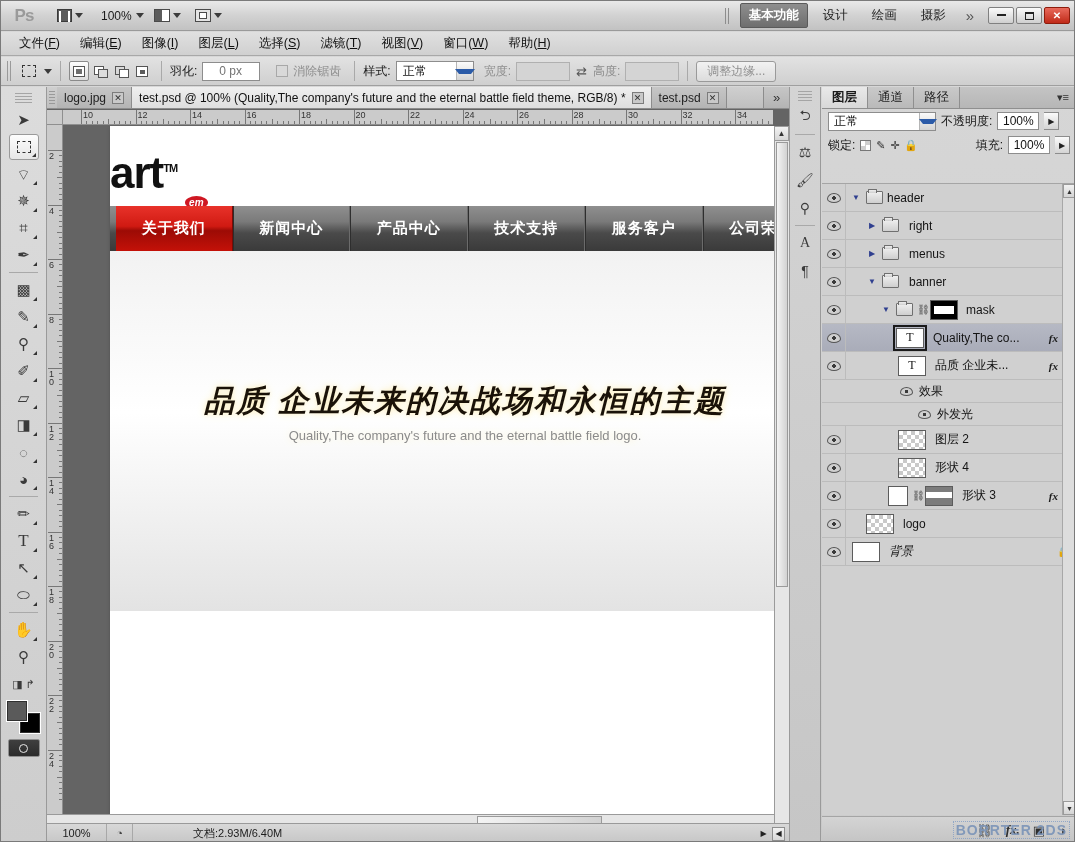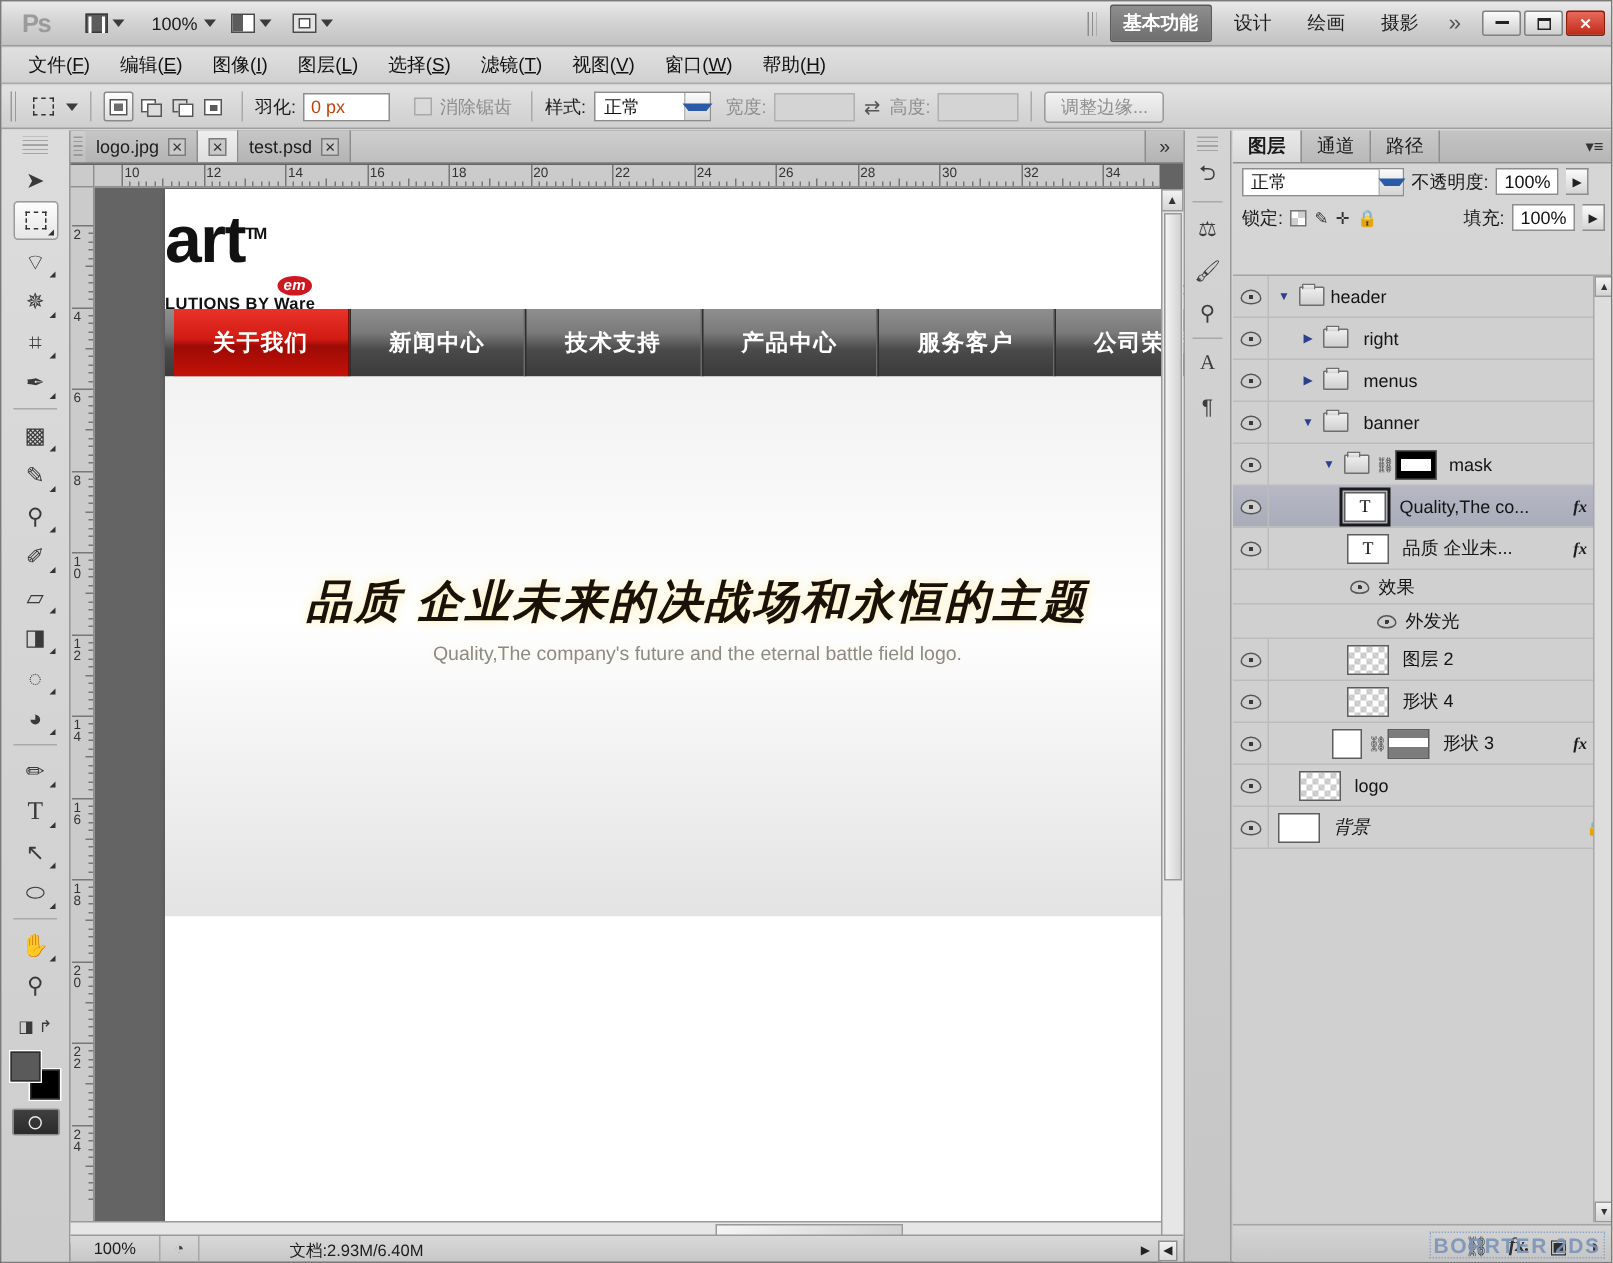--- a/index.html
+++ b/index.html
@@ -141,21 +141,21 @@
   .mb-g2:after { content:""; position:absolute; left:4px; top:3px; width:8px; height:7px; border:1px solid #555; background:#ddd;}
   .mb-g3 { width: 12px; height: 11px; position: relative;}
   .mb-g3:before { content:""; position:absolute; left:0; top:0; width:8px; height:7px; border:1px solid #555;}
   .mb-g3:after { content:""; position:absolute; left:4px; top:3px; width:8px; height:7px; border:1px solid #555; background:#fff;}
   .mb-g4 { width: 12px; height: 11px; border:1px solid #555; position: relative; background:#fff;}
   .mb-g4:after { content:""; position:absolute; left:3px; top:3px; width:5px; height:4px; background:#5c5c5c;}
   .opt-label { font-size: 12px; color: #1b1b1b; margin-right: 5px; white-space: nowrap; }
   .opt-label.dim { color: #8d8d8d; }
   .opt-input {
     height: 19px; border: 1px solid #8d8d8d; background: #fff; font-size: 12px;
-    color: #c2410c; padding: 1px 4px; line-height: 17px;
+    color: #737373; padding: 1px 16px; line-height: 17px;
   }
   .opt-input.disabled { background: #d4d4d4; border-color: #b0b0b0; }
   .opt-check {
     width: 12px; height: 12px; border: 1px solid #a8a8a8; background: #d9d9d9;
     margin-right: 5px;
   }
   .opt-select {
     height: 20px; border: 1px solid #8d8d8d; background: #fff;
     display: flex; align-items: center; font-size: 12px; color: #111;
   }
@@ -285,21 +285,21 @@
     background: #fff; box-shadow: 2px 2px 5px rgba(0,0,0,.45);
   }
   
   .site-header {
     position: absolute; left: 0; top: 0; width: 710px; height: 80px;
     background: #fff;
   }
   .logo-block { position: absolute; left: 0px; top: 8px; }
   .logo-art {
     font-size: 44px; font-weight: bold; color: #111; letter-spacing: -1px;
-    font-family: "Liberation Sans", sans-serif; line-height: 44px;
+    font-family: "Liberation Sans", sans-serif; line-height: 44px; margin-top: 12px;
   }
   .logo-tm { font-size: 11px; vertical-align: super; font-weight: bold; }
   .logo-sub {
     font-size: 11px; font-weight: bold; color: #111; letter-spacing: .3px;
     margin-top: 1px; display: flex; align-items: flex-end; gap: 3px;
   }
   .emware-badge {
     display: inline-flex; align-items: center; flex-direction: column;
   }
   .em-dot {
@@ -693,20 +693,21 @@
 
   <div class="docarea">
 
     <div class="doctabs">
       <div class="dt-grip"></div>
       <div class="doctab">
         <span>logo.jpg</span>
         <span class="tabclose">✕</span>
       </div>
       <div class="doctab active">
+        <span>test.psd @ 100% (Quality,The company's future and the eternal battle field theme, RGB/8) *</span>
         <span class="tabclose">✕</span>
       </div>
       <div class="doctab">
         <span>test.psd</span>
         <span class="tabclose">✕</span>
       </div>
       <div class="tabs-more">»</div>
     </div>
 
     <div class="ruler-corner"></div>
@@ -1004,22 +1005,22 @@
           <div class="phone-area">
             <span class="phone-glyph">✆</span>
             <span>H</span>
           </div>
         </div>
 
         <div class="site-nav">
           <div class="nav-pad"></div>
           <div class="nav-item active">关于我们</div>
           <div class="nav-item">新闻中心</div>
+          <div class="nav-item">产品中心</div>
           <div class="nav-item">技术支持</div>
-          <div class="nav-item">产品中心</div>
           <div class="nav-item">服务客户</div>
           <div class="nav-item">公司荣誉</div>
         </div>
 
         <div class="site-body">
           <div class="banner-text">
             <div class="banner-cn">品质 企业未来的决战场和永恒的主题</div>
             <div class="banner-en">Quality,The company's future and the eternal battle field logo.</div>
           </div>
         </div>

